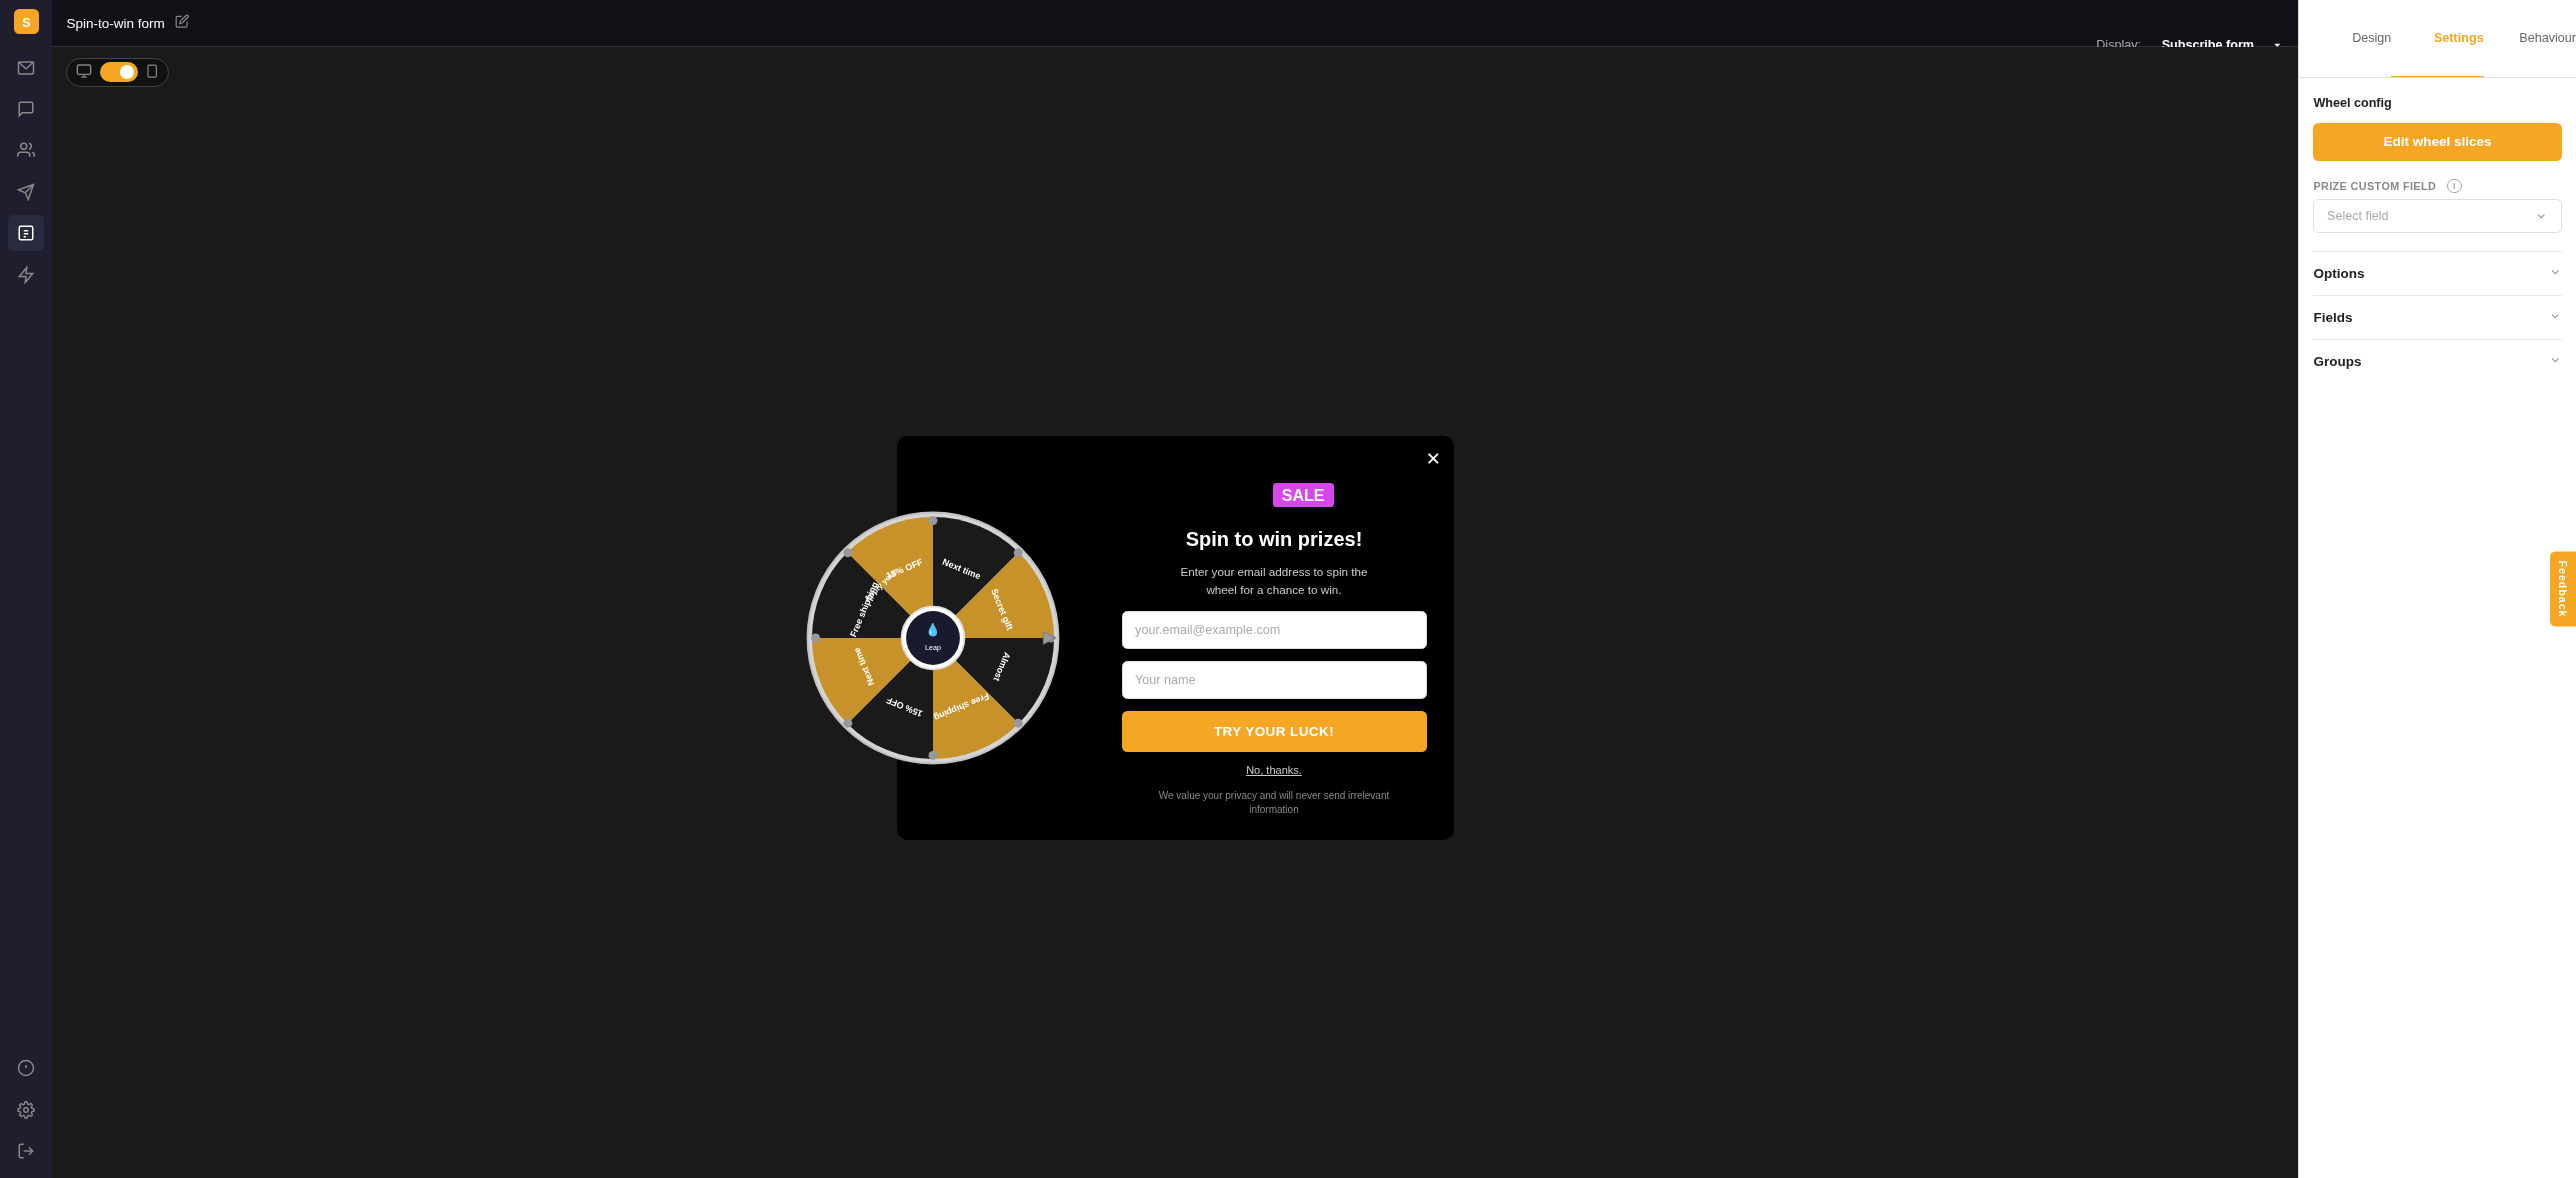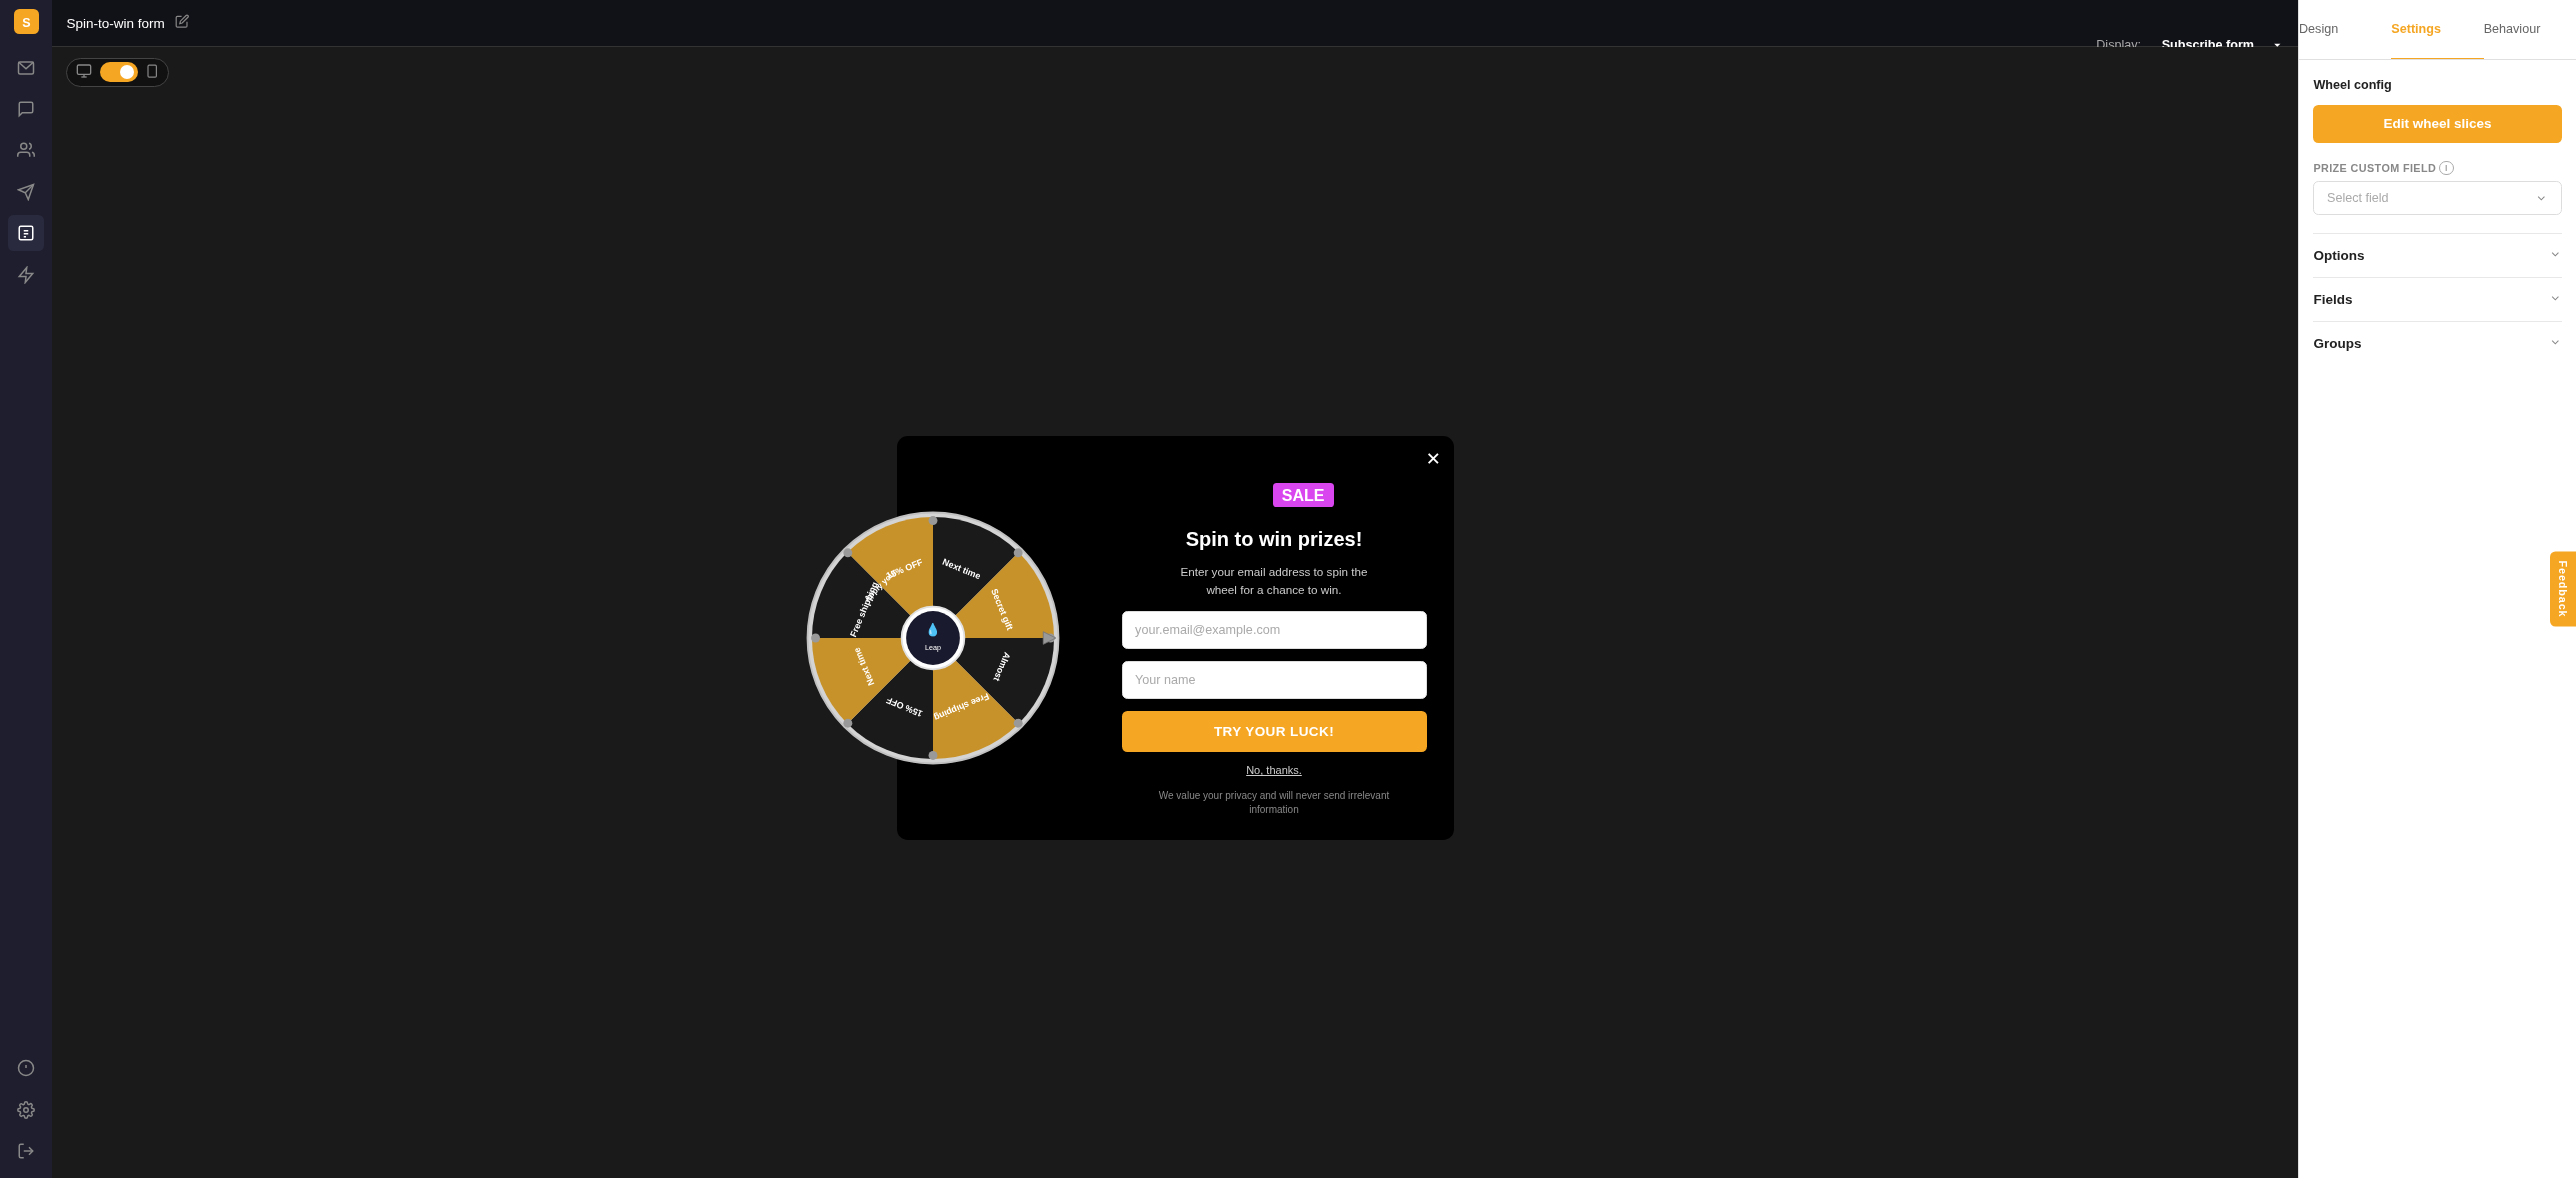--- a/index.html
+++ b/index.html
@@ -235,22 +235,22 @@
       display: flex;
       flex-direction: column;
       flex-shrink: 0;
     }
     .panel-tabs {
       display: flex;
       border-bottom: 0.9px solid #e0e0e0;
     }
     .panel-tab {
       flex: 1;
-      text-align: left;
-      padding: 22px 0;
+      text-align: right;
+      padding: 31px 0;
       font-size: 12.6px;
       cursor: pointer;
       color: #666;
       font-weight: 500;
     }
     .panel-tab.active {
       color: #f5a623;
       border-bottom: 1.8px solid #f5a623;
       font-weight: 600;
     }
@@ -279,21 +279,21 @@
     }
     .field-label {
       font-size: 10.8px;
       color: #888;
       font-weight: 600;
       letter-spacing: 0.4px;
       text-transform: uppercase;
       margin-bottom: 5.4px;
       display: flex;
       align-items: center;
-      gap: 3px;
+      gap: 11px;
     }
     .info-icon {
       width: 14.4px; height: 14.4px;
       border: 0.9px solid #aaa;
       border-radius: 50%;
       display: inline-flex;
       align-items: center;
       justify-content: center;
       font-size: 9px;
       color: #aaa;

